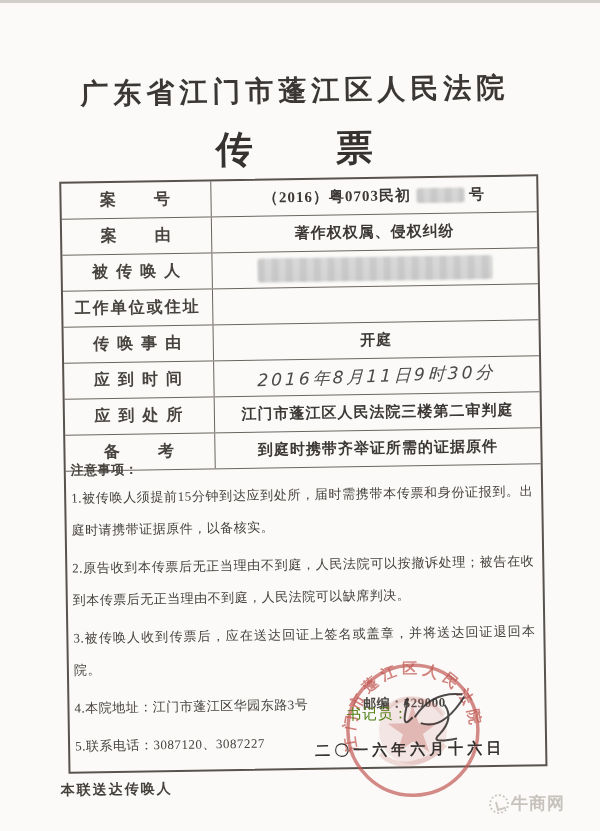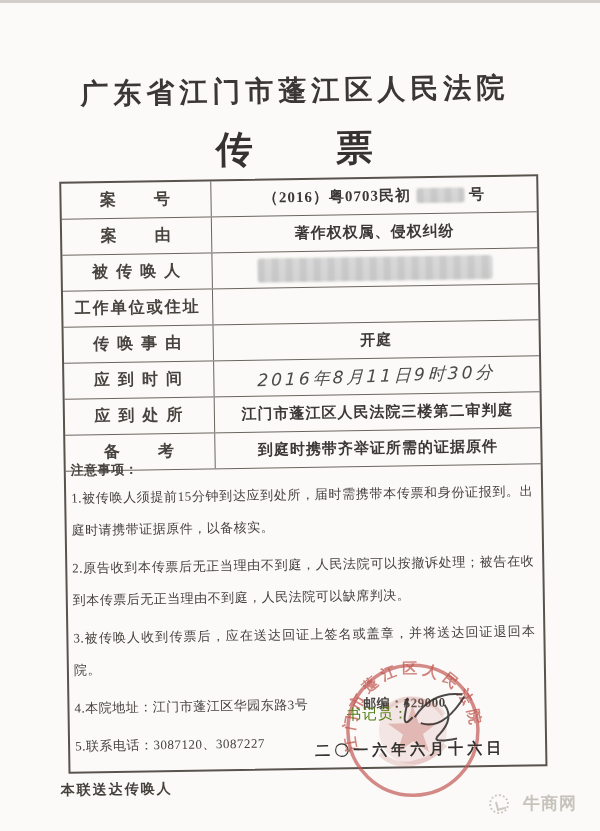--- a/index.html
+++ b/index.html
@@ -41,21 +41,21 @@
   .note-split .addr{flex:0 0 auto;}
   .note-split .post{margin-left:55px;font-weight:600;}
   .seal-svg{position:absolute;left:320px;top:645px;}
   .clerk-line{position:absolute;left:342px;top:706px;font-size:14.5px;
        font-weight:normal;color:#4d7c0f;letter-spacing:1px;}
   .date-line{position:absolute;left:310px;top:742px;font-size:15px;
        font-weight:600;color:#34312e;letter-spacing:4px;}
   .footer-left{position:absolute;left:55px;top:778px;font-size:14px;
        font-weight:bold;letter-spacing:2px;color:#44403c;}
   .watermark{position:absolute;left:489px;top:792px;display:flex;align-items:center;
-       gap:14px;color:#c7c3bc;font-family:"Liberation Sans",sans-serif;}
+       gap:2px;color:#c7c3bc;font-family:"Liberation Sans",sans-serif;}
   .wm-icon{width:20px;height:20px;border:2px dotted #ccc8c1;border-radius:50%;
        box-sizing:border-box;position:relative;}
   .wm-icon::after{content:"";position:absolute;left:5px;top:5px;width:7px;height:7px;
        border-left:2px solid #ccc8c1;border-bottom:2px solid #ccc8c1;transform:rotate(-15deg);}
   .wm-text{font-size:17px;font-weight:bold;letter-spacing:1px;}
 </style>
 </head>
 <body>
 
 <div class="top-edge"></div>

